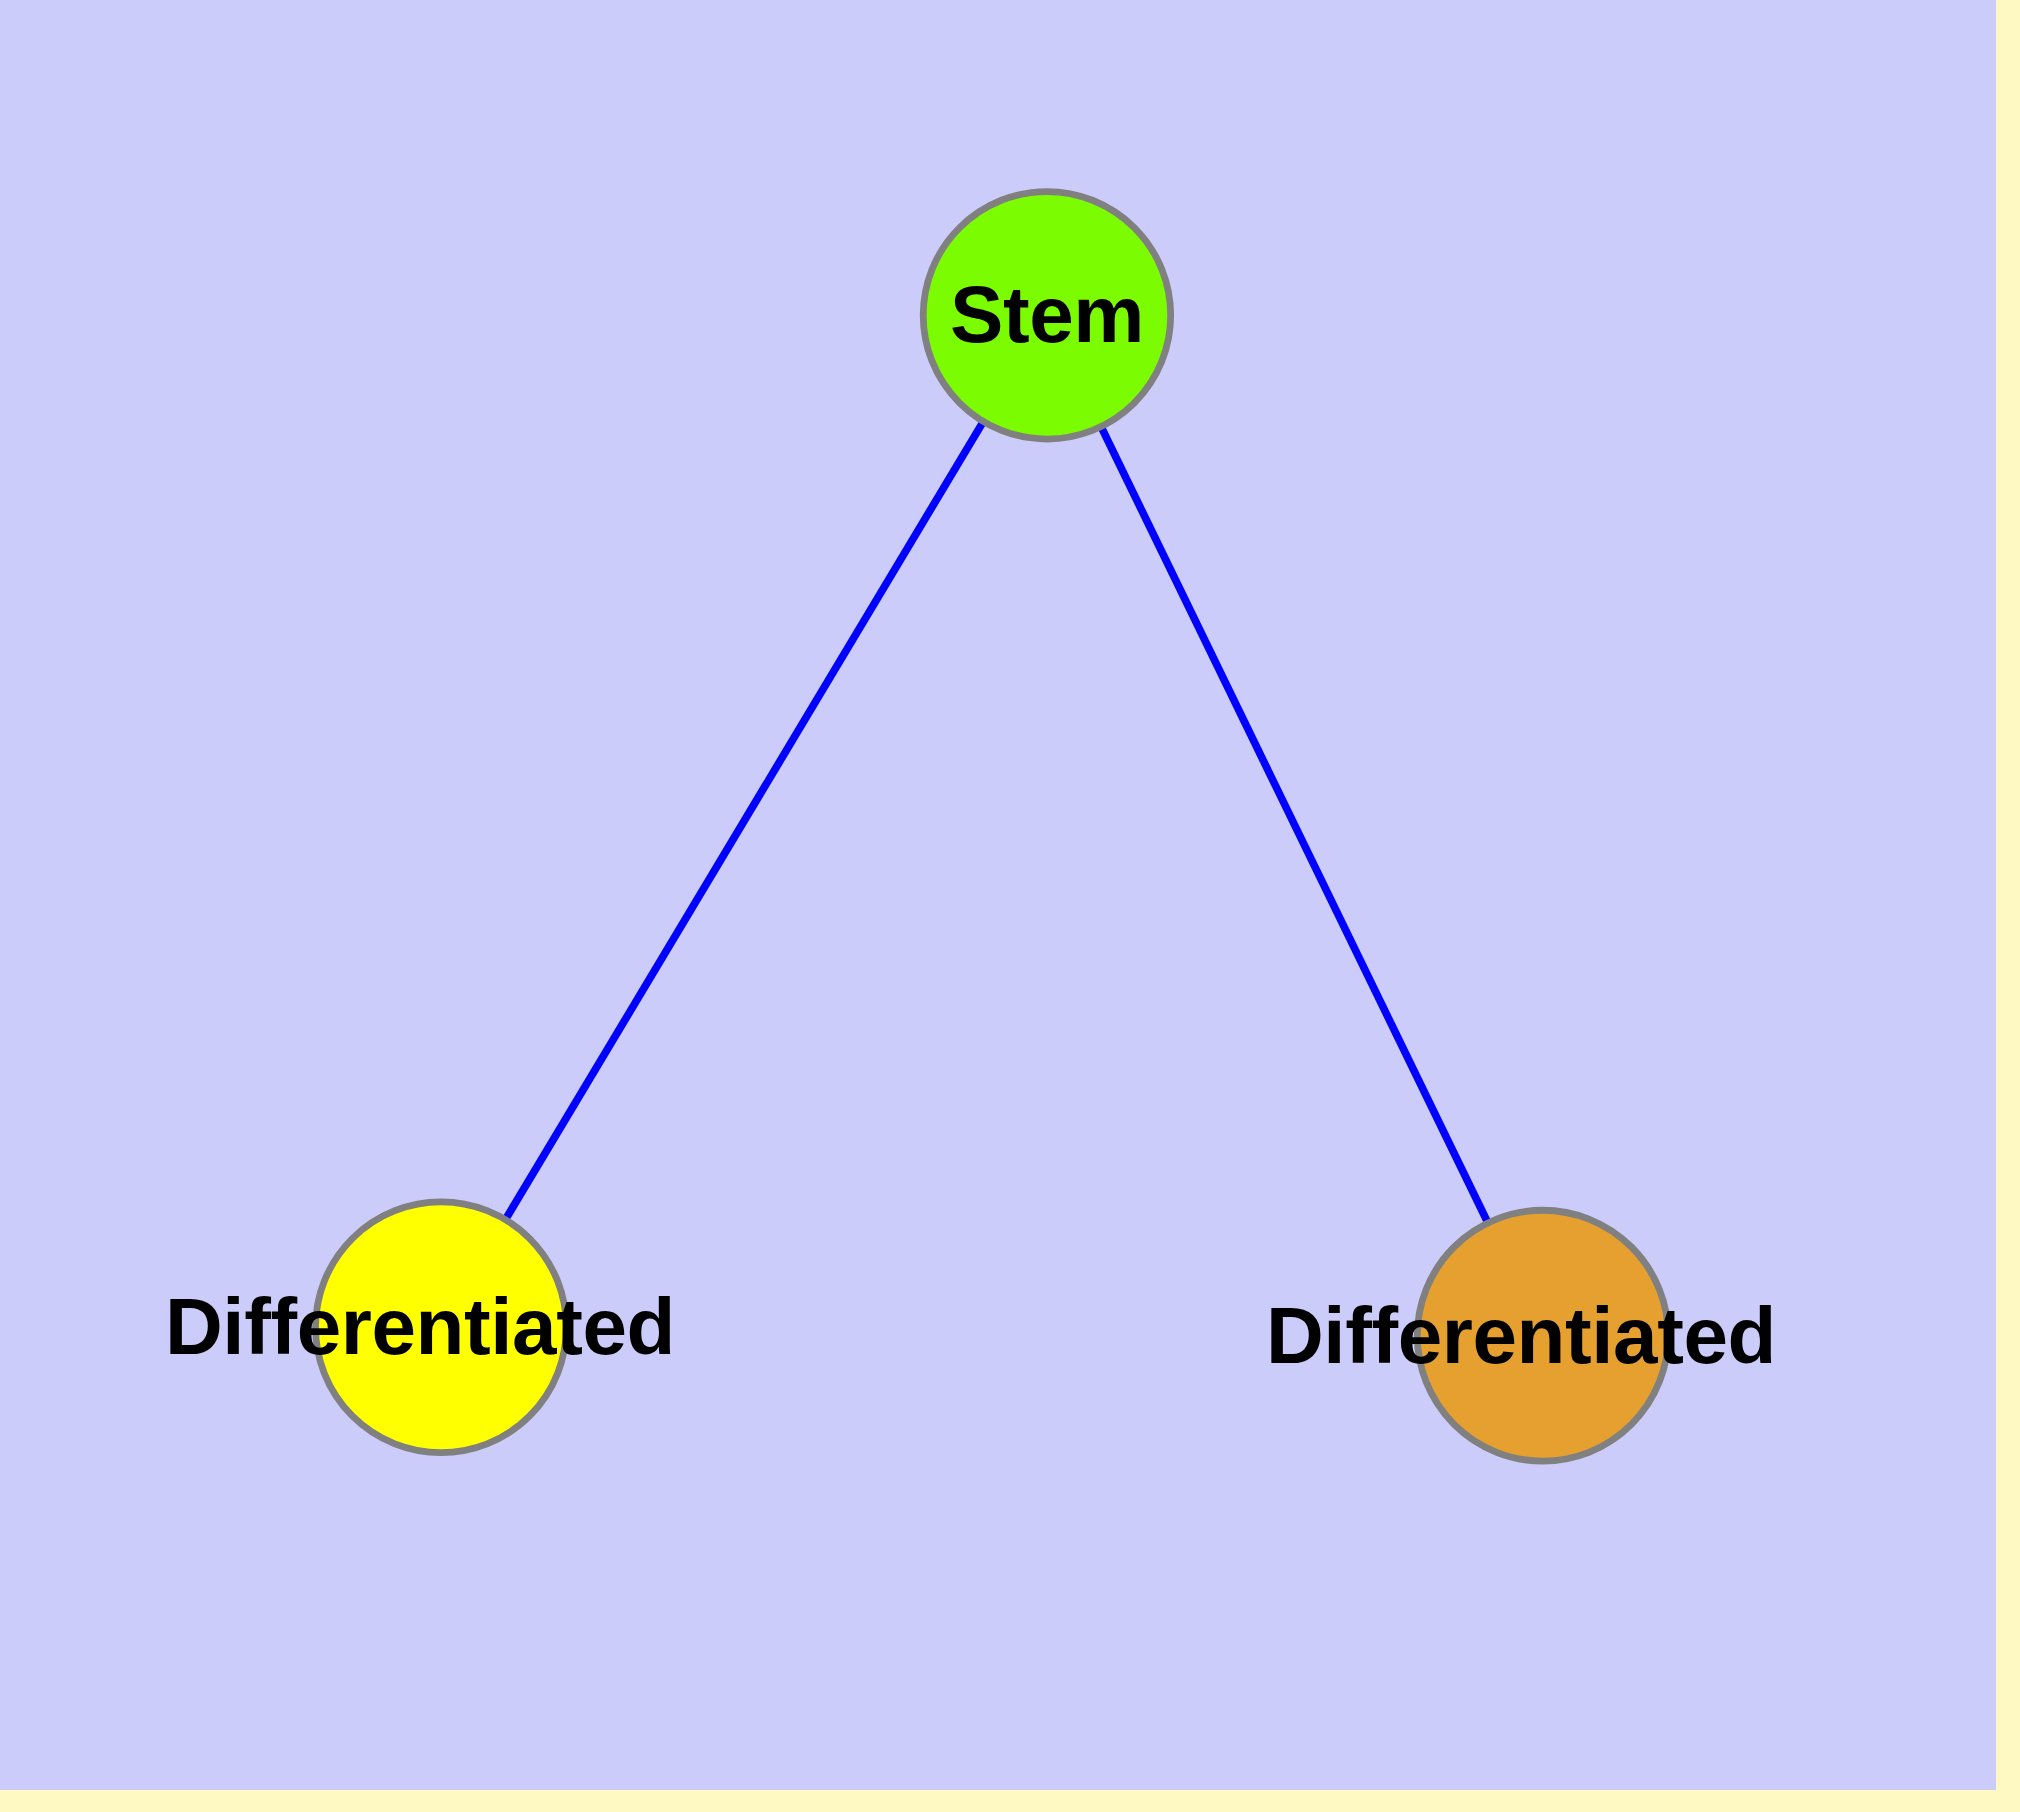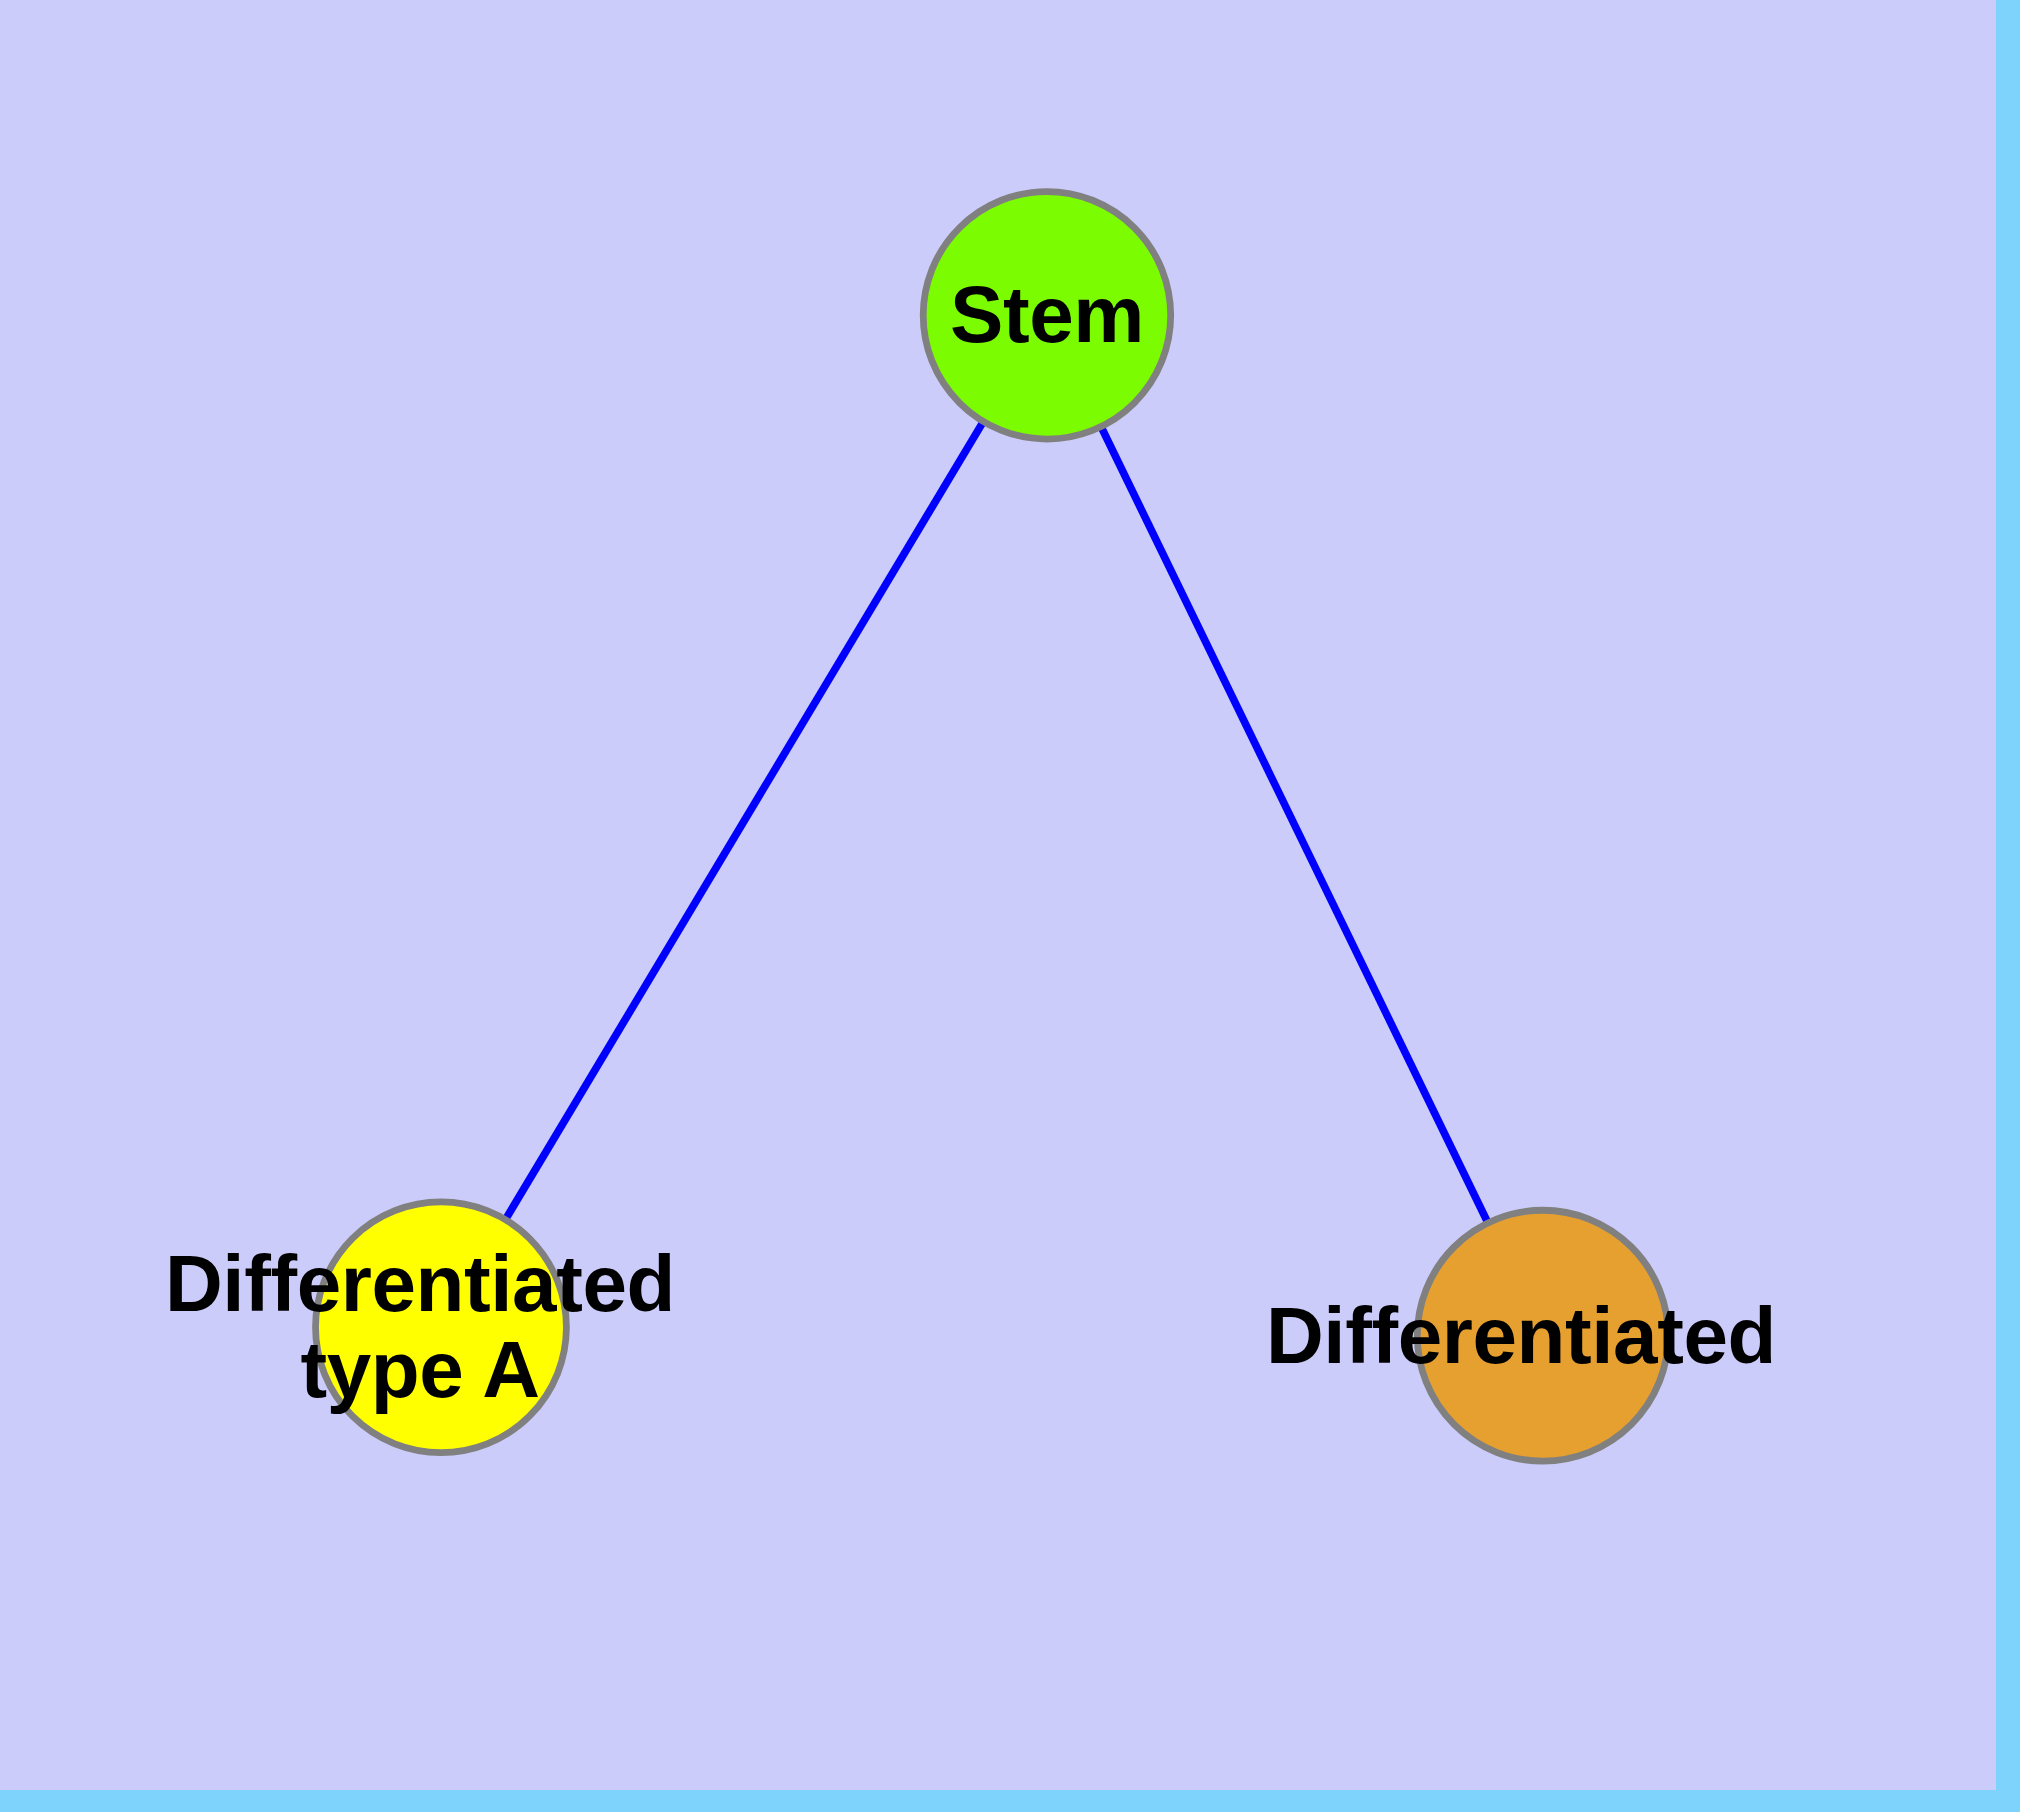--- a/index.html
+++ b/index.html
@@ -4,21 +4,21 @@
 <style>
   html, body {
     margin: 0;
     padding: 0;
     background: #ffffff;
   }
   #canvas {
     position: relative;
     width: 2021px;
     height: 1812px;
-    background: #7dd3fc;
+    background: #fef9c3;
     overflow: hidden;
     font-family: "Liberation Sans", sans-serif;
   }
   #plot-area {
     position: absolute;
     left: 0;
     top: 0;
     width: 1996px;
     height: 1790px;
     background: #ccccfa;
@@ -58,18 +58,18 @@
     </g>
     <g>
       <circle cx="1235" cy="372" r="146" fill="#7cfc00" stroke="#808080" stroke-width="8"></circle>
       <circle cx="520" cy="1566" r="148" fill="#ffff00" stroke="#808080" stroke-width="8"></circle>
       <circle cx="1820" cy="1576" r="148" fill="#e5a030" stroke="#808080" stroke-width="8"></circle>
     </g>
   </svg>
 
   <div class="node-label" style="left:1047px; top:315px;">Stem</div>
 
-  <div class="node-label" style="left:420px; top:1327px;"><span>Differentiated</span><br><span>type A</span></div>
+  <div class="node-label" style="left:420px; top:1327px;"><span>Differentiated</span><br></div>
 
   <div class="node-label" style="left:1521px; top:1336px;"><span>Differentiated</span><br></div>
 
 </div>
 
 
 </body></html>

